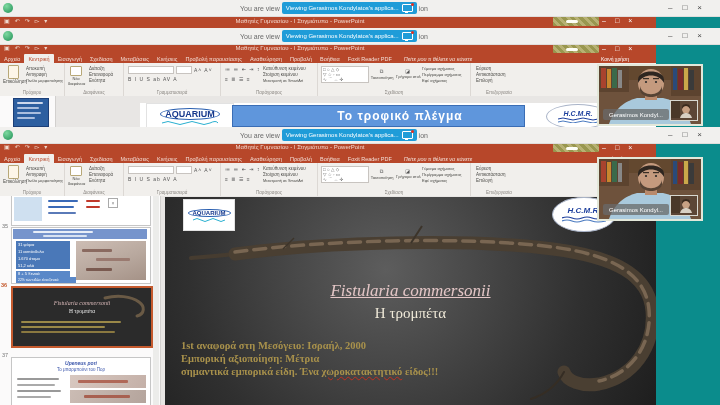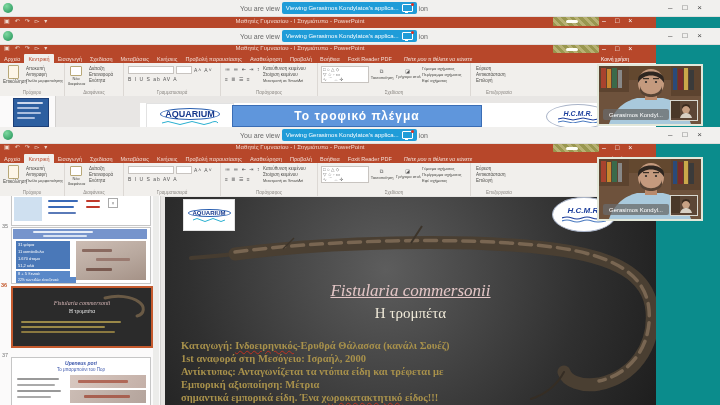--- a/index.html
+++ b/index.html
@@ -259,21 +259,21 @@
         <span class="dash" style="left:3px;top:18px;width:18px;background:#aabede;"></span>
       </div>
     </div>
     <div class="a" style="left:140px;top:7px;width:516px;height:24px;background:#fff;">
       <div class="aq" style="left:6px;top:0;width:86px;height:24px;">
         <span class="aqoval" style="font-size:9px;">AQUARIUM</span>
         <svg width="60" height="5" viewBox="0 0 60 5">
             <path d="M2,3 Q8,0 14,3 T26,3 T38,3 T50,3 T58,3" stroke="#2ab0d0" fill="none" stroke-width="1"></path>
           </svg>
       </div>
-      <div class="slidebanner" style="left:92px;top:2px;width:248px;height:20px;font-size:12px;">Το τροφικό πλέγμα</div>
+      <div class="slidebanner" style="left:92px;top:2px;width:248px;height:20px;font-size:12px;padding-left:43px;">Το τροφικό πλέγμα</div>
       <div class="hc" style="left:406px;top:1px;width:62px;height:23px;">
         <span class="hctxt" style="font-size:7px;">H.C.M.R.</span>
         <svg width="40" height="6" viewBox="0 0 40 6">
             <path d="M0,2 Q5,0 10,2 T20,2 T30,2 T40,2" stroke="#1c3e9c" fill="none" stroke-width="1"></path>
             <path d="M0,5 Q5,3 10,5 T20,5 T30,5 T40,5" stroke="#4a7ac0" fill="none" stroke-width="1"></path>
           </svg>
       </div>
     </div>
   </div>
 
@@ -487,23 +487,21 @@
       <div class="hc" style="left:387px;top:0;width:62px;height:33px;">
         <span class="hctxt" style="font-size:8px;">H.C.M.R.</span>
         <svg width="44" height="8" viewBox="0 0 44 8">
             <path d="M0,3 Q5,1 10,3 T20,3 T30,3 T44,3" stroke="#1c3e9c" fill="none" stroke-width="1.2"></path>
             <path d="M0,6 Q5,4 10,6 T20,6 T30,6 T44,6" stroke="#4a7ac0" fill="none" stroke-width="1.2"></path>
           </svg>
       </div>
       <div class="s3title" style="top:84px;">Fistularia commersonii</div>
       <div class="s3sub" style="top:108px;">Η τρομπέτα</div>
       <div class="s3body">
-        <div><span>Καταγωγή: </span><span class="wavy">Ινδοειρηνικός</span><span>-Ερυθρά Θάλασσα (κανάλι Σουέζ)</span></div>
         <div>1st αναφορά στη Μεσόγειο: Ισραήλ, 2000</div>
-        <div>Αντίκτυπος: Ανταγωνίζεται τα ντόπια είδη και τρέφεται με</div>
         <div>Εμπορική αξιοποίηση: Μέτρια</div>
         <div><span>σημαντικά εμπορικά είδη. Ένα </span><span class="wavy">χωροκατακτητικό</span><span> είδος!!!</span></div>
       </div>
     </div>
   </div>
 
   <div class="a cam" style="left:597px;top:64px;height:62px;">
     <svg width="102" height="58" viewBox="0 0 102 58">
       <rect width="102" height="58" fill="#6e523c"></rect>
       <rect x="0" y="0" width="30" height="26" fill="#5c432f"></rect>

